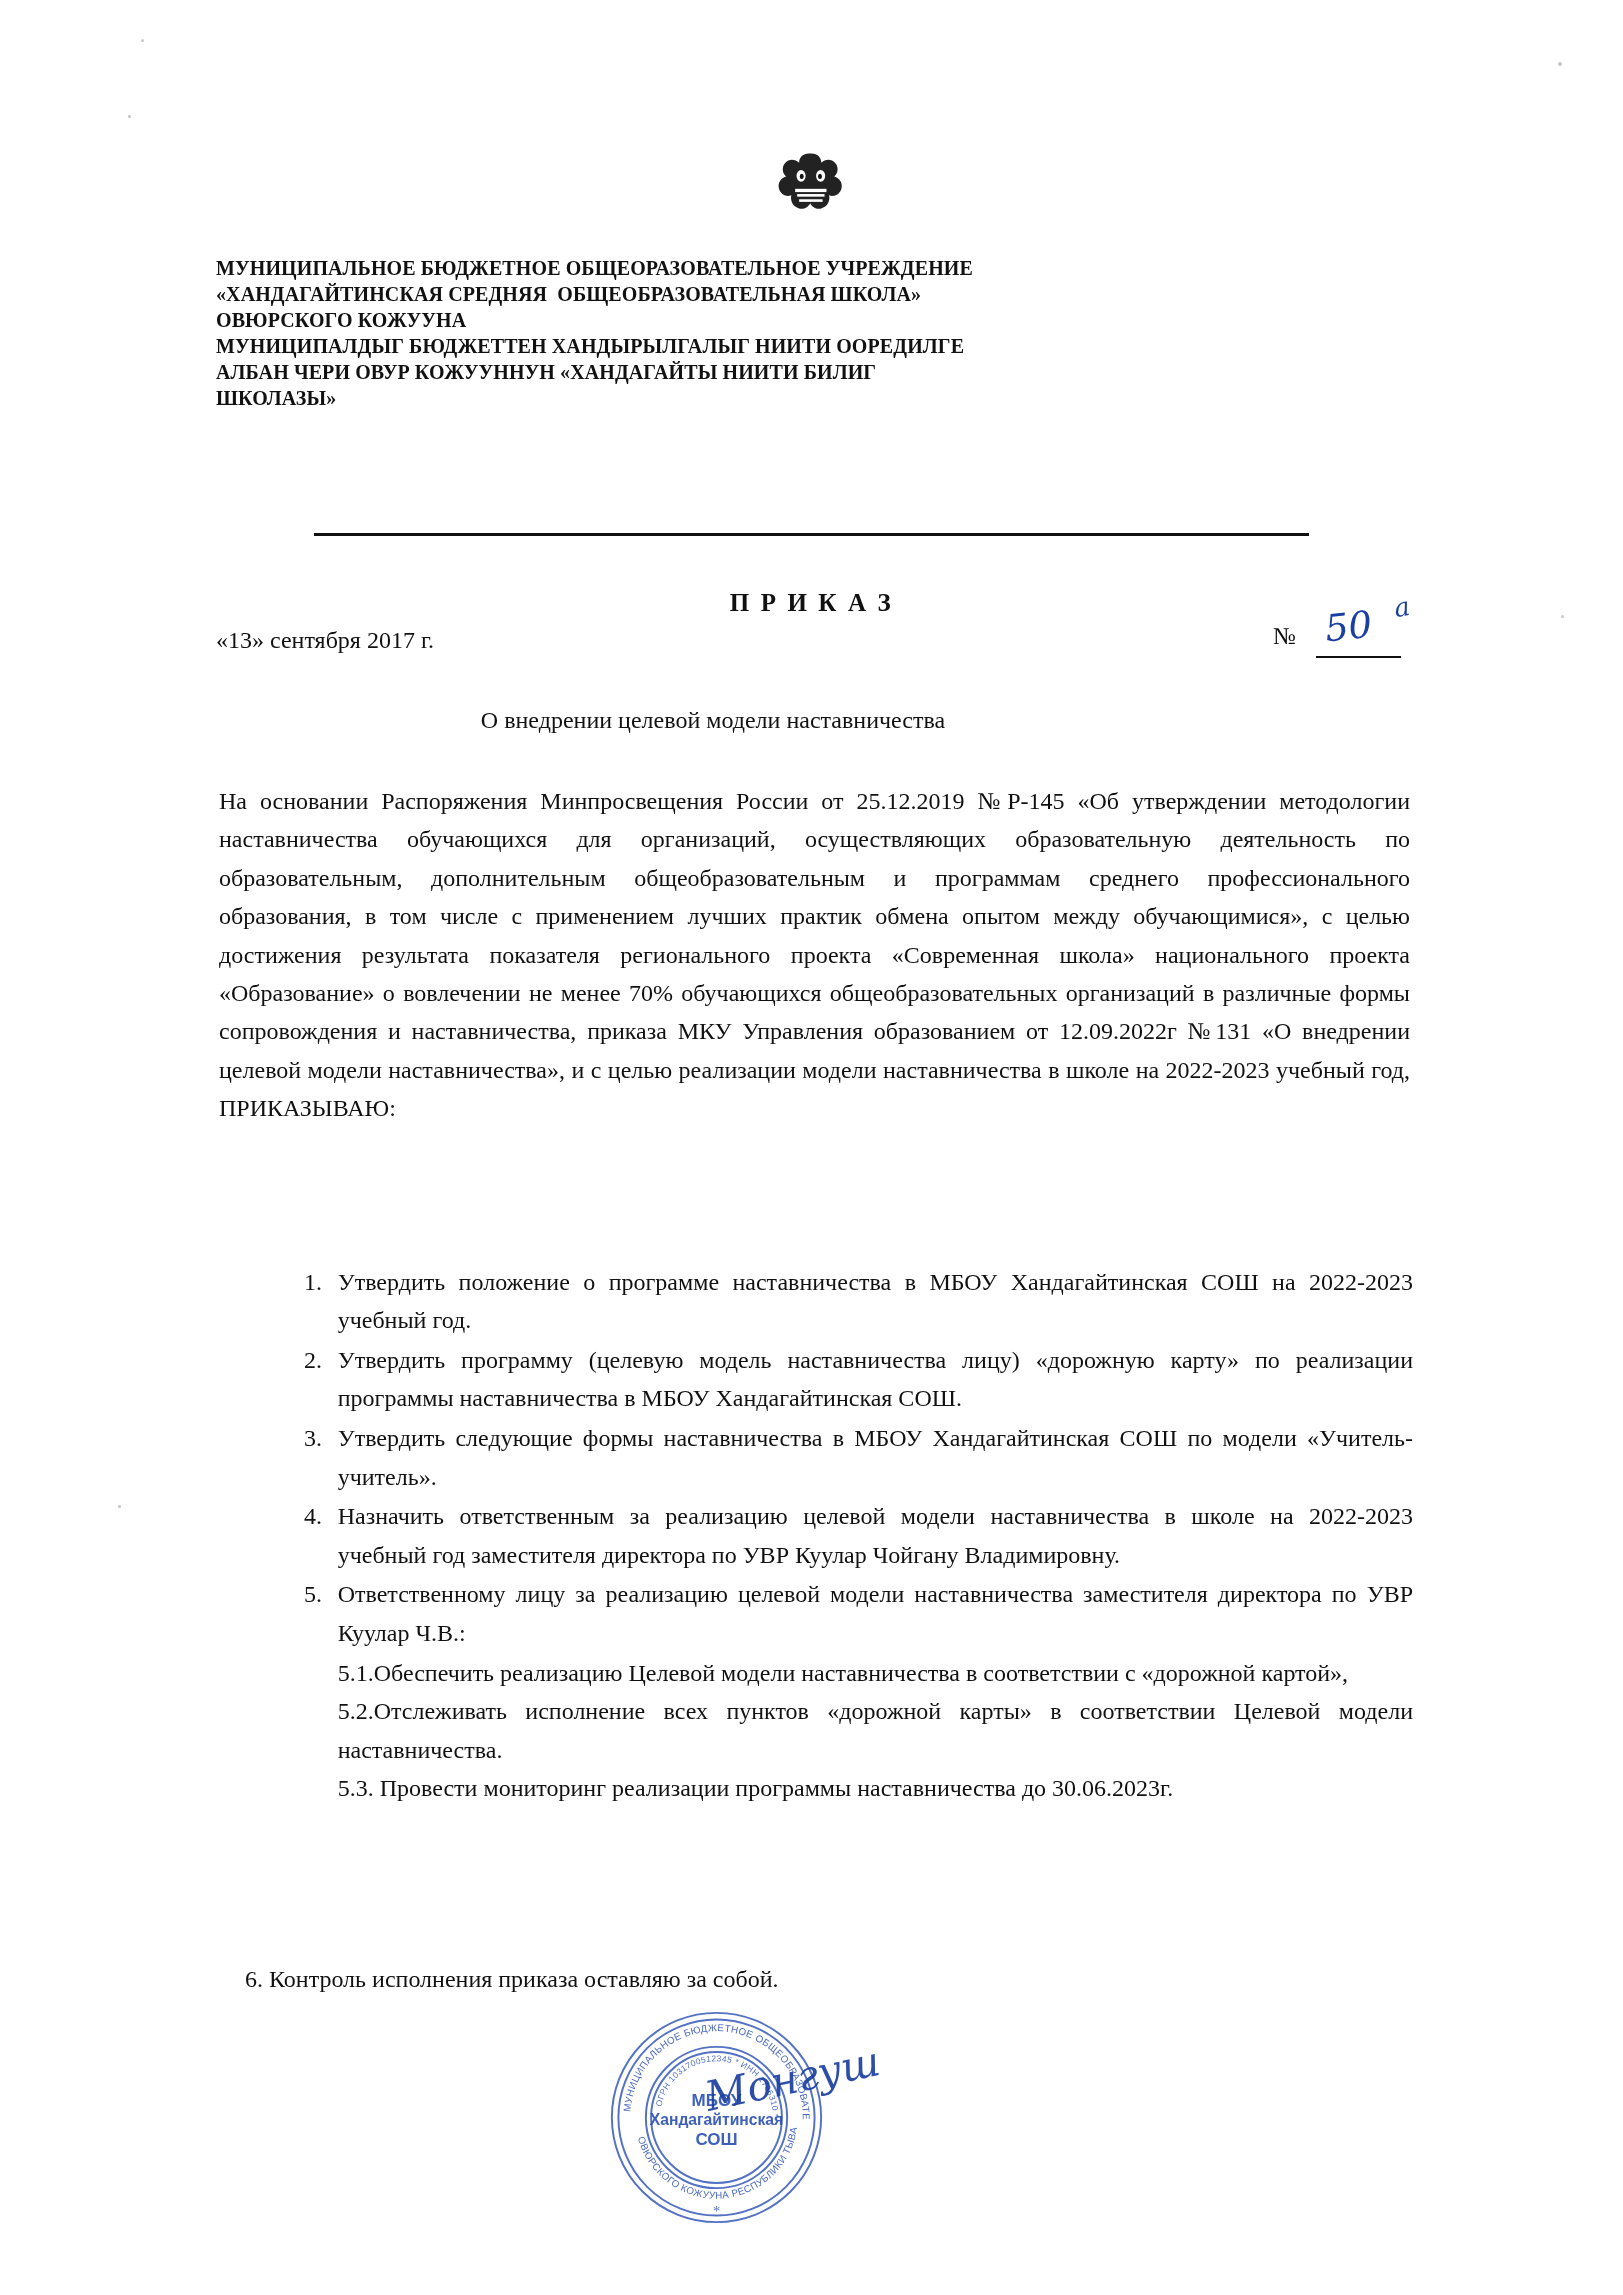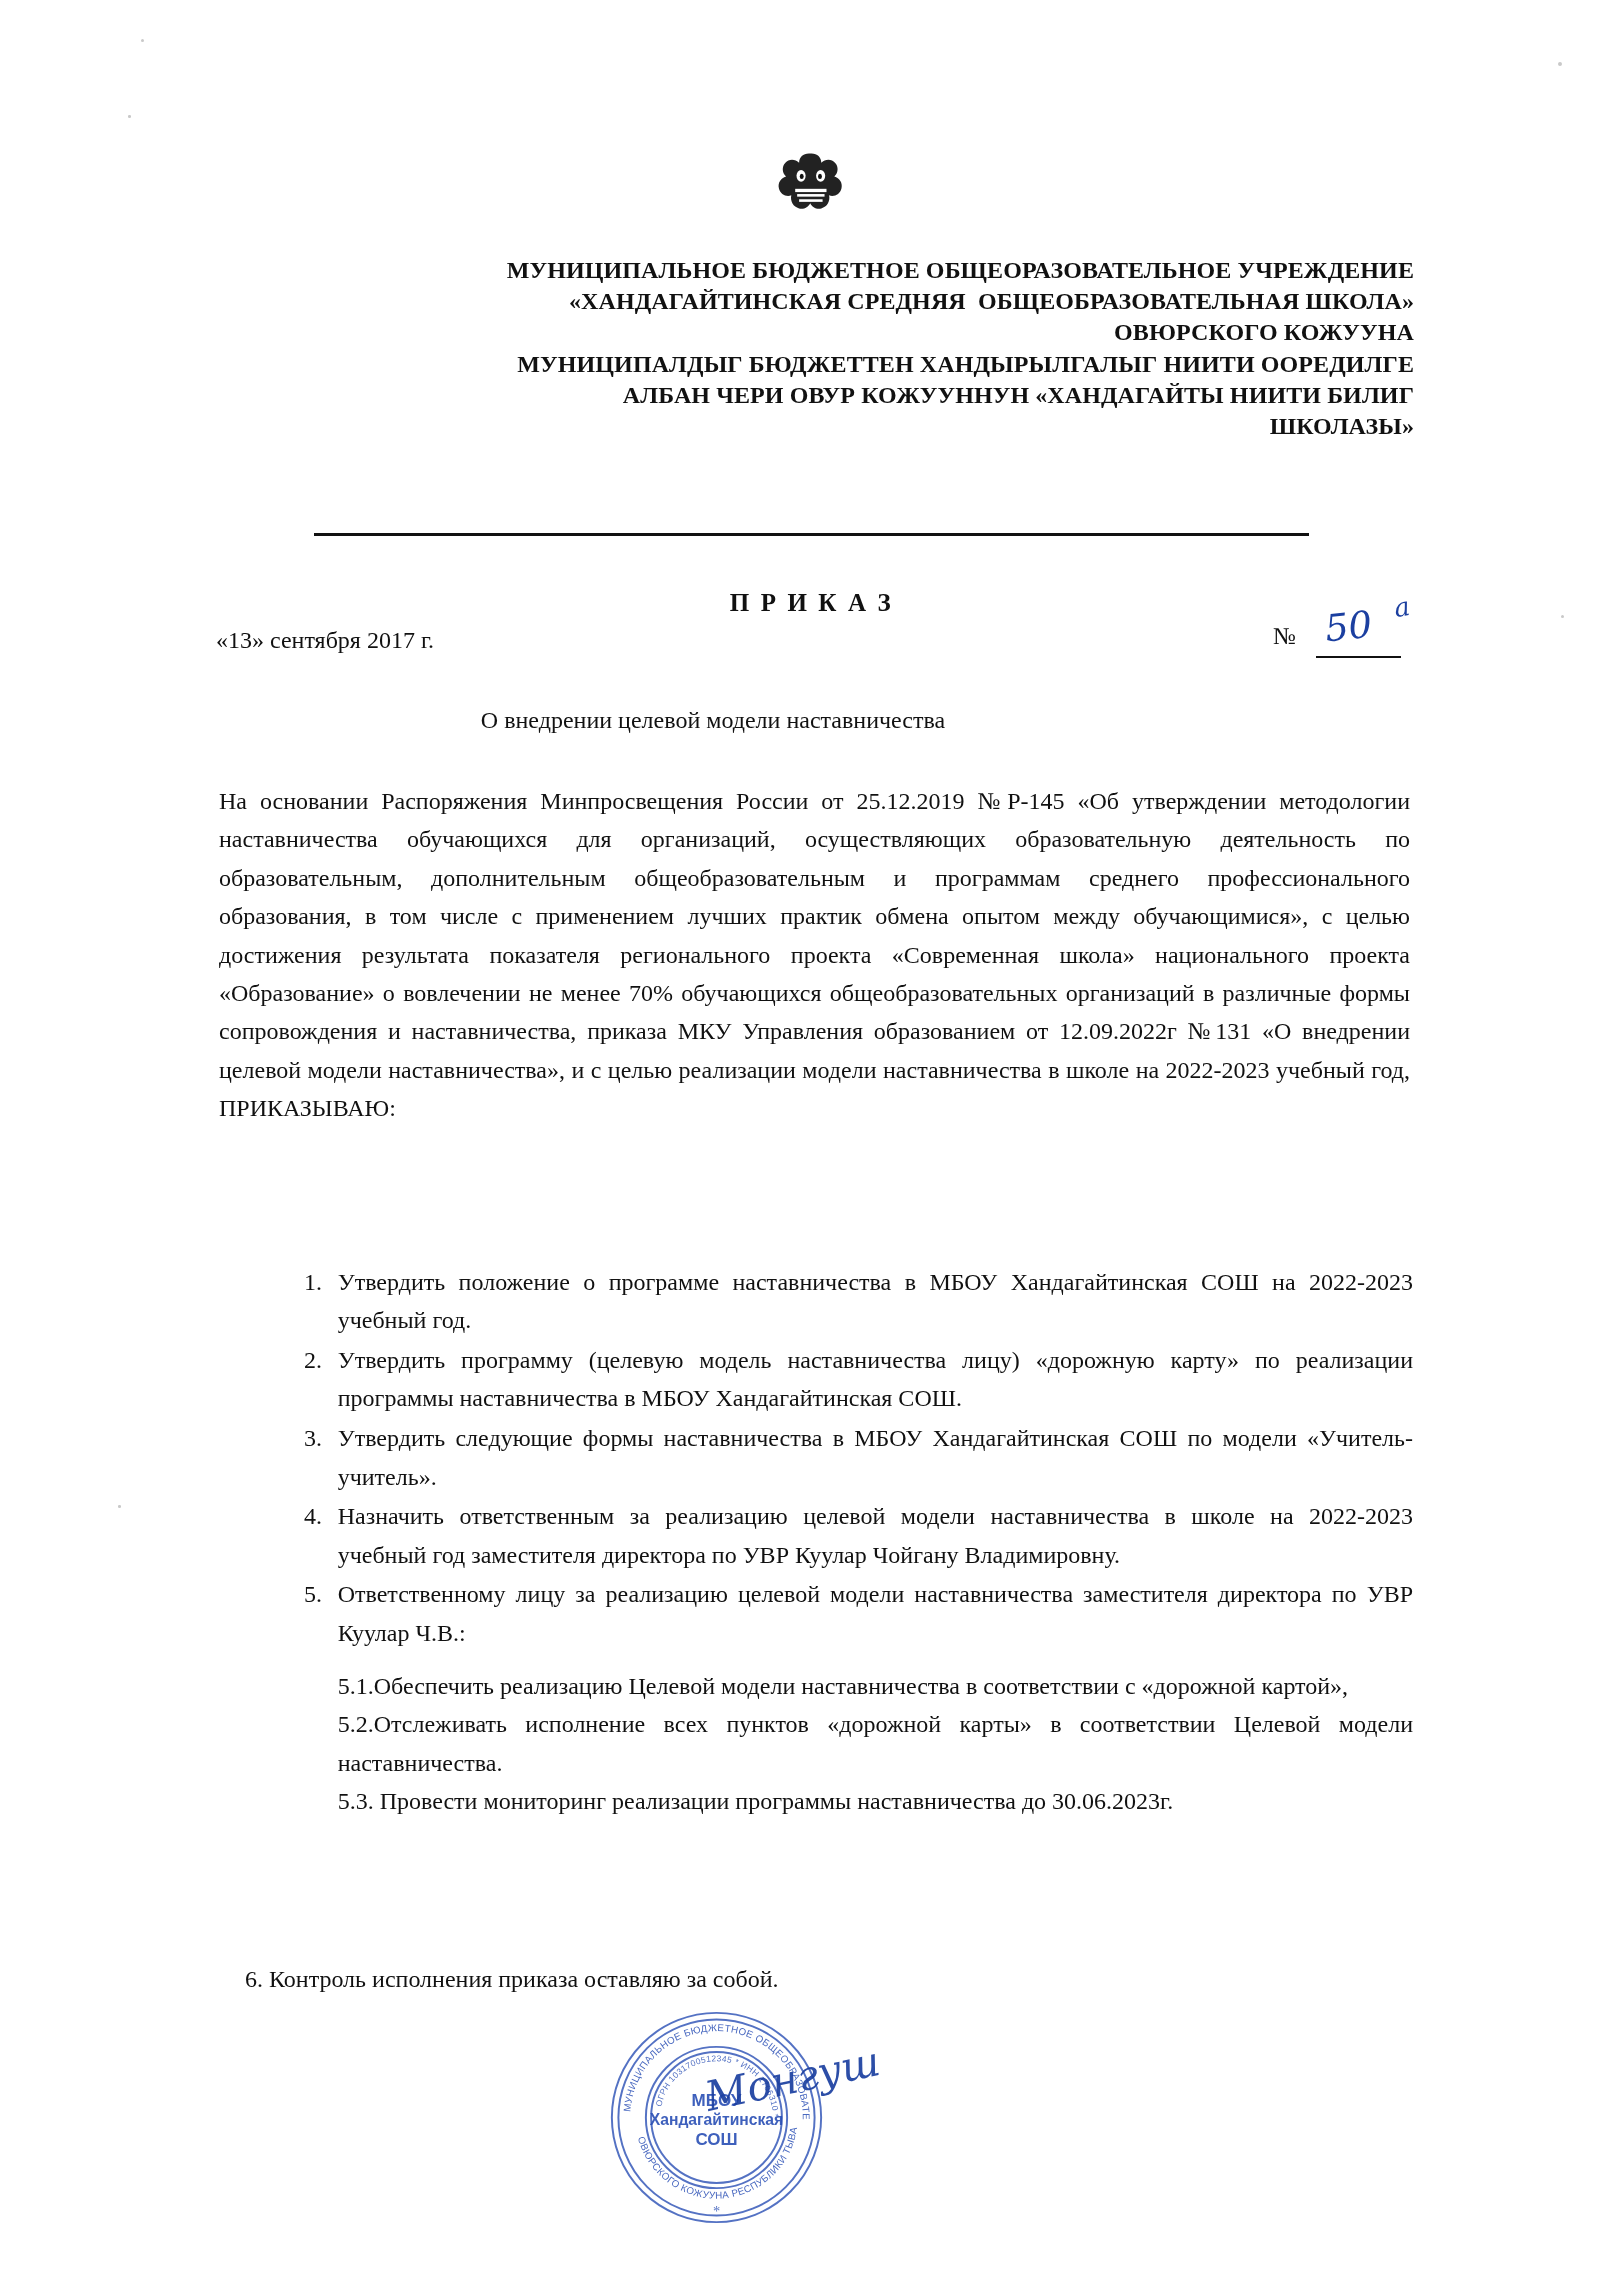--- a/index.html
+++ b/index.html
@@ -32,23 +32,23 @@
   .emblem {
     width: 85px;
     height: 75px;
   }
   
   .header {
     position: absolute;
     top: 255px;
     left: 216px;
     width: 1198px;
-    text-align: right;
+    text-align: left;
     font-weight: bold;
-    font-size: 24px;
+    font-size: 20px;
     line-height: 1.30;
     letter-spacing: 0.1px;
   }
   .header div { white-space: pre-wrap; }
   .rule {
     position: absolute;
     top: 533px;
     left: 314px;
     width: 995px;
     height: 3.3px;
@@ -146,21 +146,21 @@
     text-align: right;
     padding-right: 15.7px;
     box-sizing: content-box;
   }
   .ord-body {
     flex: 1 1 auto;
     text-align: justify;
     text-justify: inter-word;
   }
   .sub-list {
-    margin-top: 15px;
+    margin-top: 2px;
   }
   .sub-item {
     text-align: justify;
     text-justify: inter-word;
   }
   
   .final-point {
     position: absolute;
     top: 1960px;
     left: 245px;

